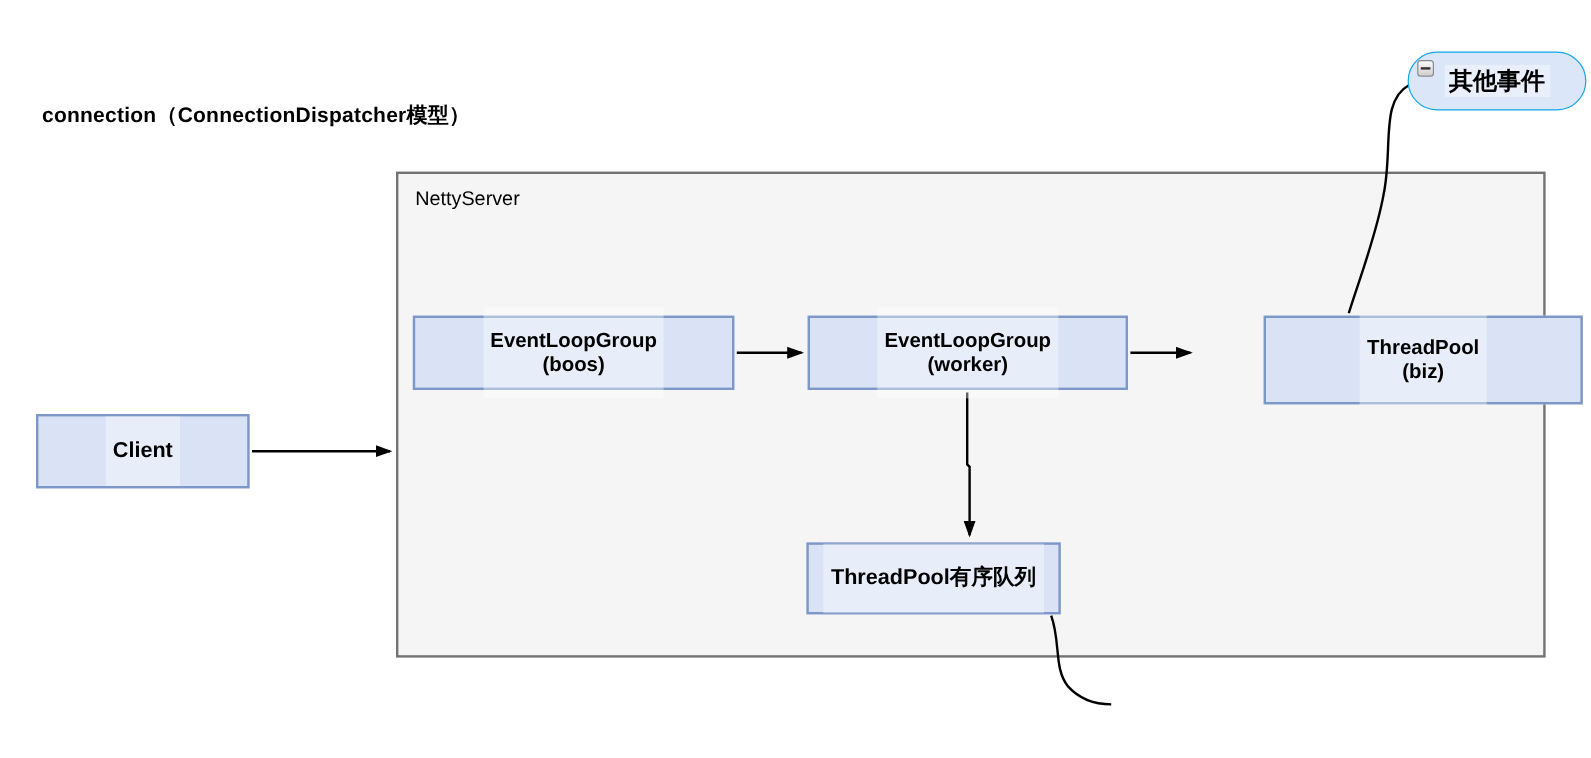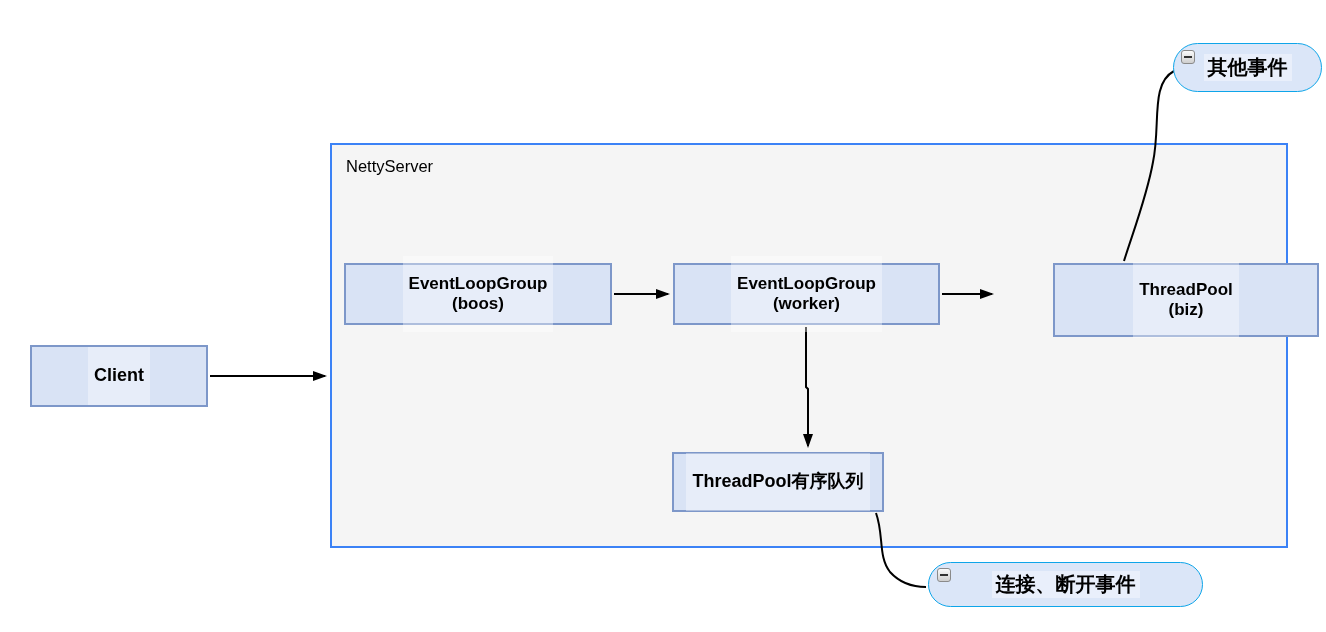--- a/index.html
+++ b/index.html
@@ -10,21 +10,21 @@
     font-family:"Liberation Sans","DejaVu Sans",sans-serif;
     overflow:hidden;
   }
   .title{
     position:absolute;left:35px;top:84px;
     font-size:17.5px;font-weight:bold;color:#000;
     letter-spacing:.2px;
   }
   .server-container{
     position:absolute;left:330px;top:143px;width:958px;height:405px;
-    background:#f5f5f5;border:2px solid #3b82f6;box-sizing:border-box;
+    background:#f5f5f5;border:2px solid #737373;box-sizing:border-box;
     z-index:1;
   }
   .server-label{
     position:absolute;left:14px;top:12px;
     font-size:16.5px;color:#000;font-weight:normal;
   }
   .node{
     position:absolute;box-sizing:border-box;
     background:#d9e3f5;border:2px solid #7d97c9;
     display:flex;align-items:center;justify-content:center;
@@ -66,20 +66,21 @@
   }
   .bubble-other .collapse-btn{left:7px;top:6px;}
   .bubble-connect .collapse-btn{left:8px;top:5px;}
   svg.wires{position:absolute;left:0;top:0;z-index:5;pointer-events:none;}
 </style>
 </head>
 <body>
 
 <div id="canvas">
 
+  <div class="title">connection（ConnectionDispatcher模型）</div>
 
   <div class="server-container">
     <span class="server-label">NettyServer</span>
   </div>
 
   <svg class="wires" width="1326" height="632" viewBox="0 0 1326 632">
     <defs>
       <marker id="ah" markerWidth="8" markerHeight="6" refX="6" refY="2.5" orient="auto" markerUnits="strokeWidth">
         <path d="M0,0 L7,2.5 L0,5 z" fill="#000"></path>
       </marker>
@@ -110,18 +111,14 @@
 
   <div class="node node-queue">
     <span class="lbl">ThreadPool有序队列</span>
   </div>
 
   <div class="bubble bubble-other">
     <span class="collapse-btn"></span>
     <span class="lbl">其他事件</span>
   </div>
 
-  <div class="bubble bubble-connect">
-    <span class="collapse-btn"></span>
-    <span class="lbl">连接、断开事件</span>
-  </div>
 
 </div>
 
 </body></html>

